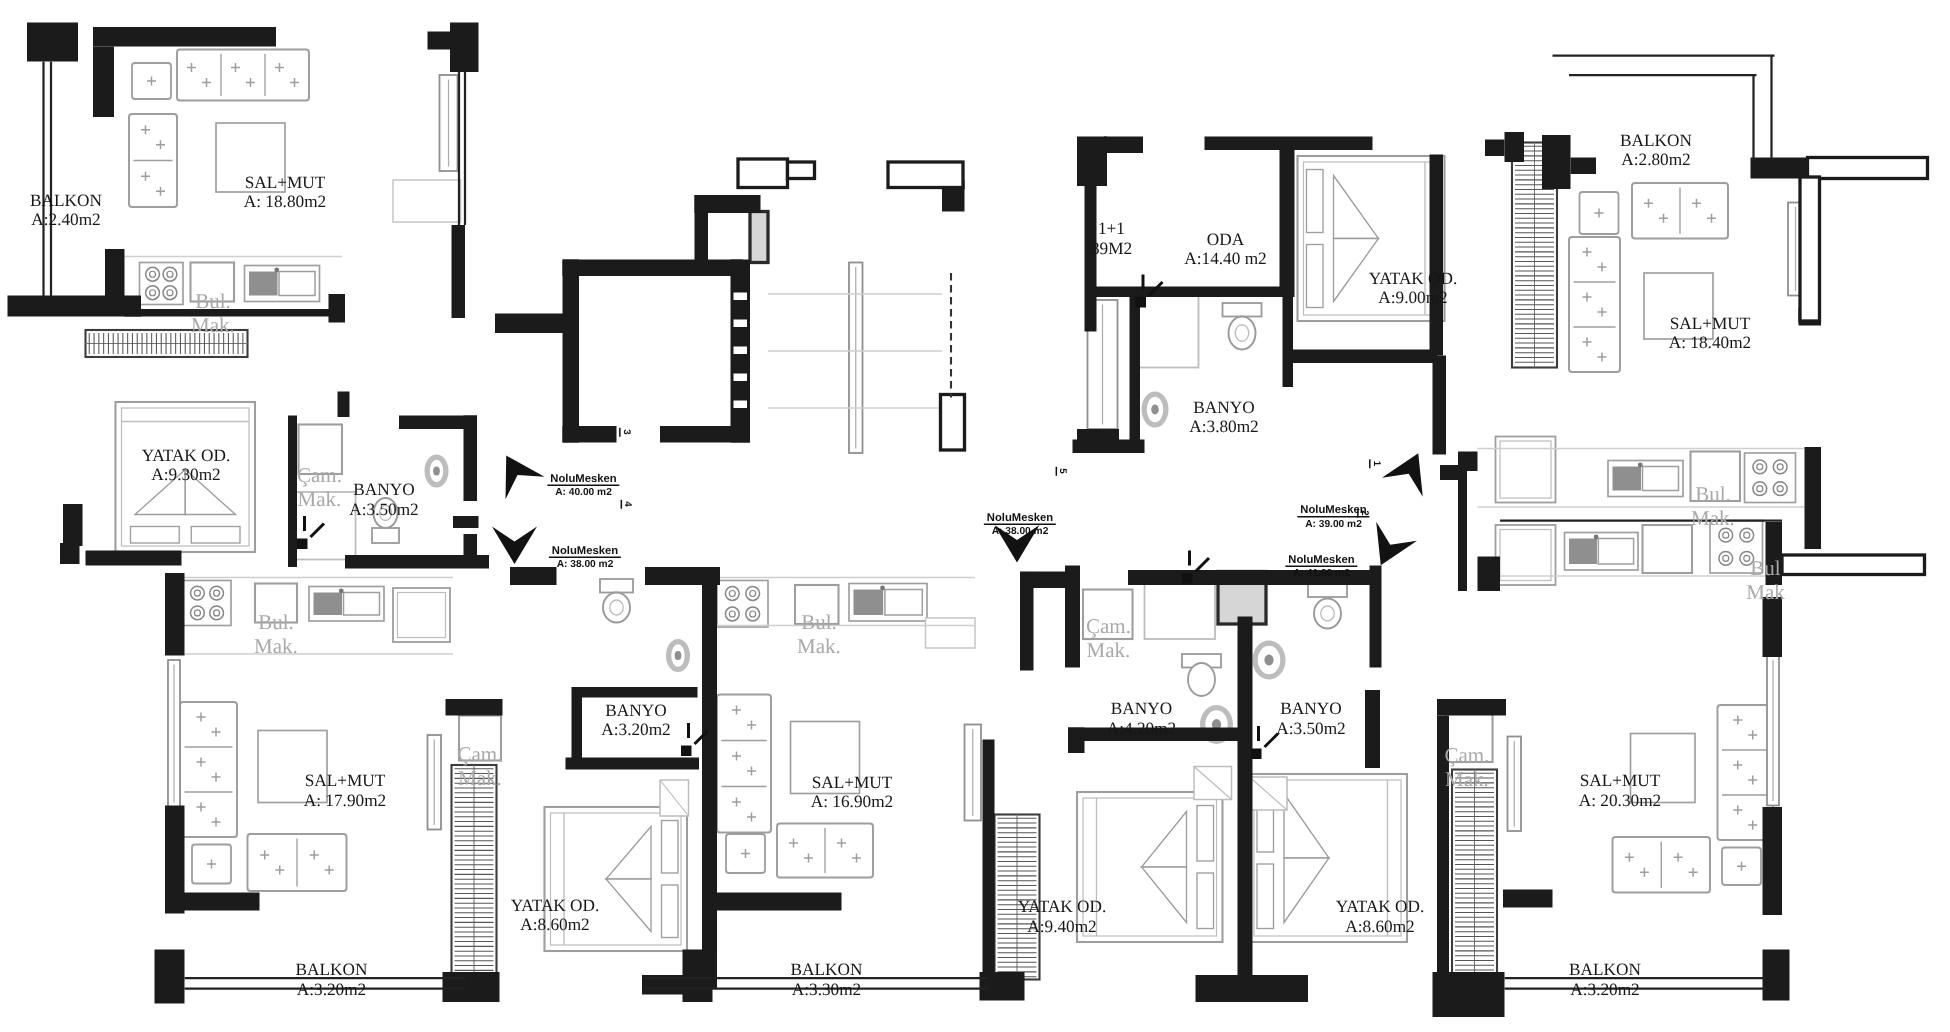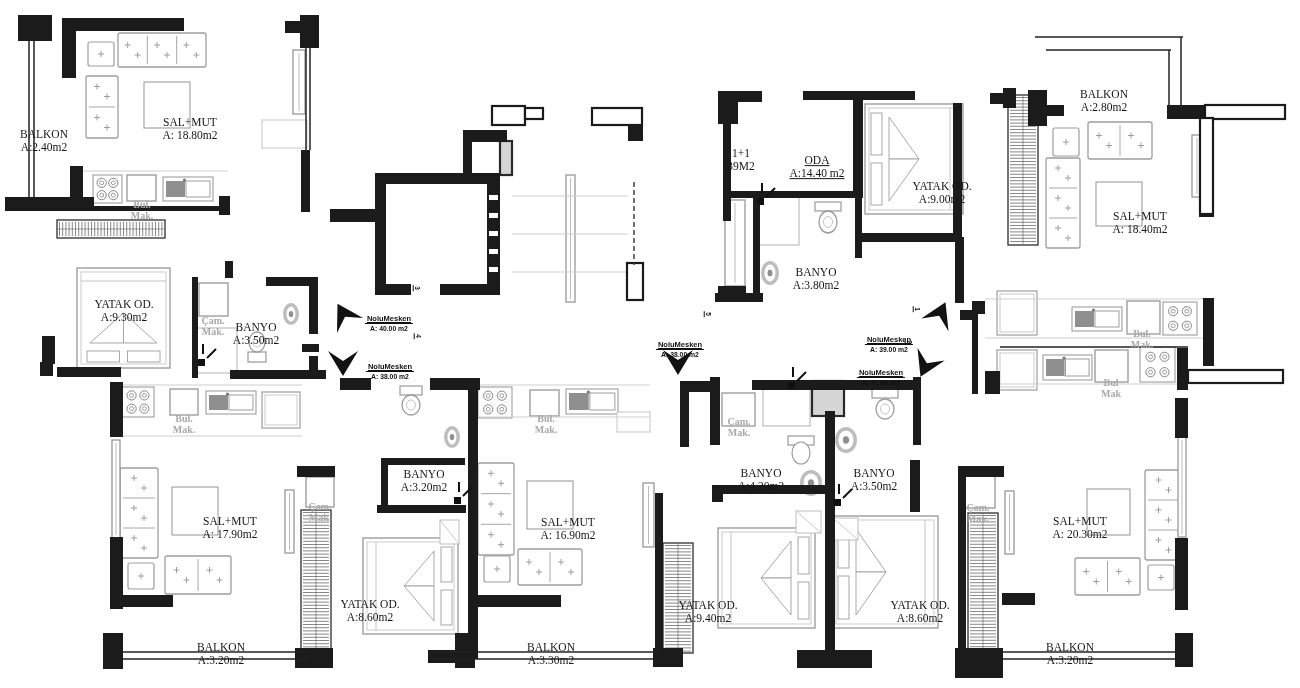--- a/index.html
+++ b/index.html
@@ -2,24 +2,24 @@
 <html><head>
 <meta charset="utf-8">
 <style>
   html,body{margin:0;padding:0;background:#fff;}
   #stage{position:relative;width:1300px;height:688px;background:#fff;overflow:hidden;
          font-family:"Liberation Serif", serif;}
   #plan-svg{position:absolute;left:0;top:0;}
   #labels{position:absolute;left:0;top:0;width:1300px;height:688px;}
   .rlabel{position:absolute;transform:translate(-50%,-50%);text-align:center;
           font-size:11.5px;line-height:1.12;color:#161616;white-space:nowrap;margin-top:21px;}
-  .rlabel.muted{color:#a9a9a9;font-size:10px;font-weight:bold;}
+  .rlabel.muted{color:#a9a9a9;font-size:14px;}
   .unit{position:absolute;transform:translate(-50%,-50%);text-align:center;
         font-family:"Liberation Sans", sans-serif;font-weight:bold;color:#111;}
-  .unit .t{font-size:7.5px;text-decoration:underline;border-bottom:1px solid #111;padding:0 2px;margin-top:20px;}
+  .unit .t{font-size:7.5px;border-bottom:1px solid #111;padding:0 2px;margin-top:20px;}
   .unit .a{font-size:6.8px;font-weight:600;margin-top:1px;}
   .unit .no{position:absolute;right:-6px;top:-10px;font-size:6.5px;
             transform:rotate(90deg);border-bottom:1px solid #111;padding:0 1px;}
 </style>
 </head>
 <body>
 
 <div id="stage">
   <svg id="plan-svg" width="1300" height="688" viewBox="0 0 1300 688">
     <g id="g-furn">
@@ -866,21 +866,21 @@
         <div>A:3.50m2</div>
       </div>
       <div class="rlabel muted" style="left: 184px; top: 403px;">
         <div>Bul.</div>
         <div>Mak.</div>
       </div>
       <div class="rlabel" style="left: 741px; top: 139px;">
         <div>1+1</div>
         <div>39M2</div>
       </div>
-      <div class="rlabel" style="left: 817px; top: 146px; text-decoration: underline;">
+      <div class="rlabel" style="left: 817px; top: 146px;">
         <div>ODA</div>
         <div>A:14.40 m2</div>
       </div>
       <div class="rlabel" style="left: 942px; top: 172px;">
         <div>YATAK OD.</div>
         <div>A:9.00m2</div>
       </div>
       <div class="rlabel" style="left: 816px; top: 258px;">
         <div>BANYO</div>
         <div>A:3.80m2</div>
@@ -890,21 +890,21 @@
         <div>A:2.80m2</div>
       </div>
       <div class="rlabel" style="left: 1140px; top: 202px;">
         <div>SAL+MUT</div>
         <div>A: 18.40m2</div>
       </div>
       <div class="rlabel muted" style="left: 1142px; top: 318px;">
         <div>Bul.</div>
         <div>Mak.</div>
       </div>
-      <div class="rlabel muted" style="left: 1111px; top: 367px;">
+      <div class="rlabel muted" style="left: 1177px; top: 367px;">
         <div>Bul</div>
         <div>Mak</div>
       </div>
       <div class="rlabel" style="left: 230px; top: 507px;">
         <div>SAL+MUT</div>
         <div>A: 17.90m2</div>
       </div>
       <div class="rlabel muted" style="left: 320px; top: 491px;">
         <div>Çam.</div>
         <div>Mak.</div>

